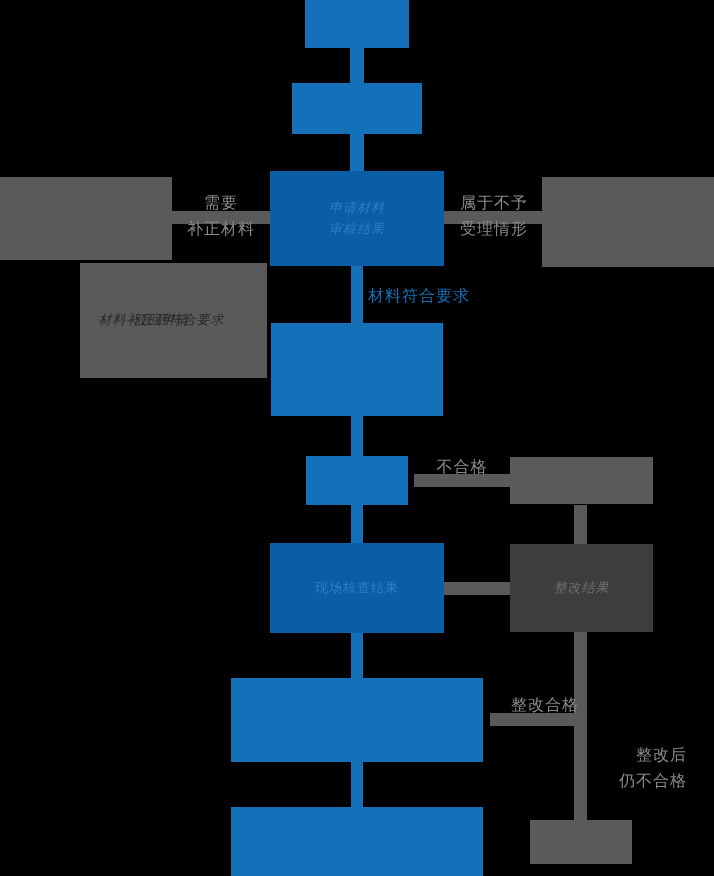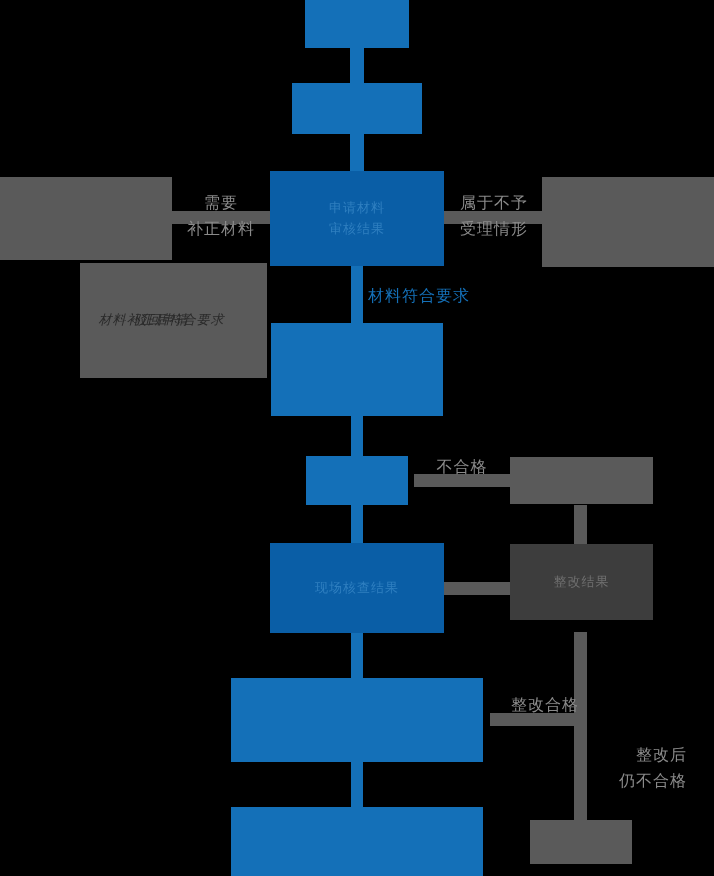--- a/index.html
+++ b/index.html
@@ -60,21 +60,21 @@
   <div class="conn gray" style="left:490px;top:713px;width:90px;height:13px;"></div>
 
   <div class="node blue-mid" style="left:305px;top:-8px;width:104px;height:56px;">
     <span class="lbl t-none"></span>
   </div>
 
   <div class="node blue-mid" style="left:292px;top:83px;width:130px;height:51px;">
     <span class="lbl t-none"></span>
   </div>
 
-  <div class="node blue-dark" style="left:270px;top:171px;width:174px;height:95px;">
+  <div class="node blue-dark" style="left:270px;top:171px;width:174px;height:95px;font-style:italic;">
     <span class="lbl t-blue-on-blue">申请材料
 审核结果</span>
   </div>
 
   <div class="node gray-mid" style="left:-5px;top:177px;width:177px;height:83px;">
     <span class="lbl t-none"></span>
   </div>
 
   <div class="node gray-mid" style="left:542px;top:177px;width:177px;height:90px;">
     <span class="lbl t-none"></span>
@@ -96,21 +96,21 @@
   </div>
 
   <div class="node gray-mid" style="left:510px;top:457px;width:143px;height:47px;">
     <span class="lbl t-none"></span>
   </div>
 
   <div class="node blue-dark" style="left:270px;top:543px;width:174px;height:90px;">
     <span class="lbl t-blue-on-blue">现场核查结果</span>
   </div>
 
-  <div class="node gray-dark" style="left:510px;top:544px;width:143px;height:76px;">
+  <div class="node gray-dark" style="left:510px;top:544px;width:143px;height:88px;font-style:italic;">
     <span class="lbl t-gray-on-gray">整改结果</span>
   </div>
 
   <div class="node blue-mid" style="left:231px;top:678px;width:252px;height:84px;">
     <span class="lbl t-none"></span>
   </div>
 
   <div class="node blue-mid" style="left:231px;top:807px;width:252px;height:75px;">
     <span class="lbl t-none"></span>
   </div>

